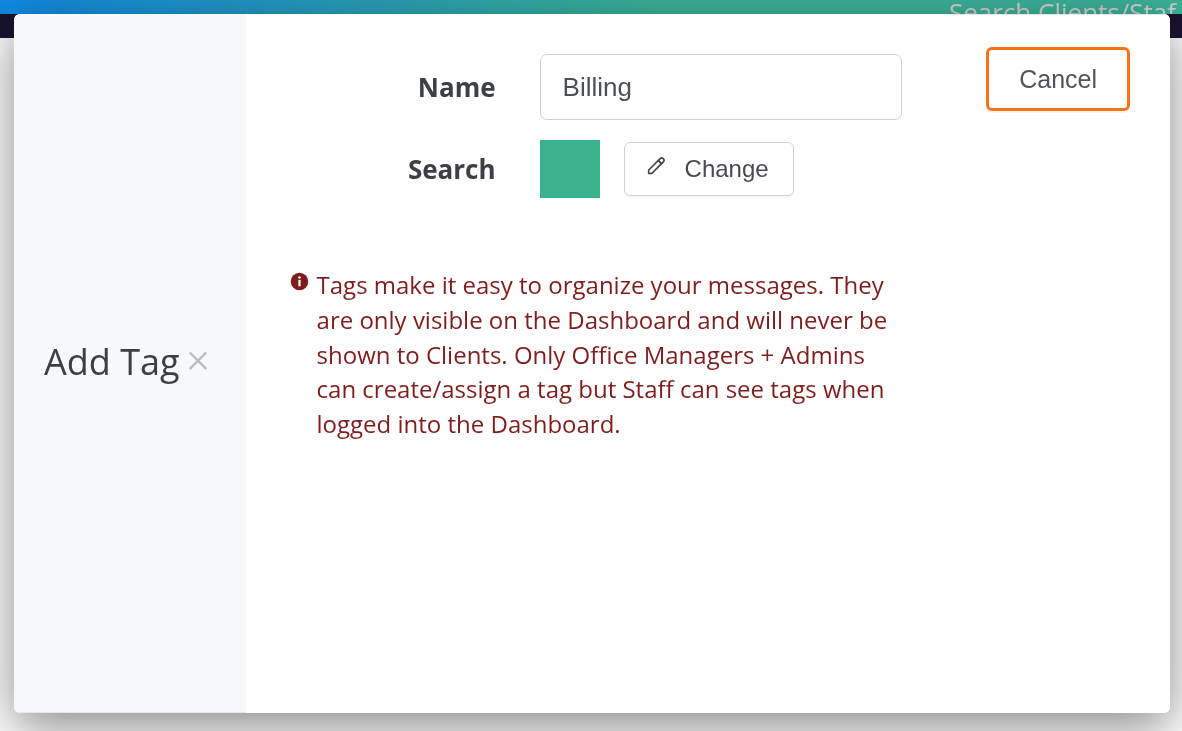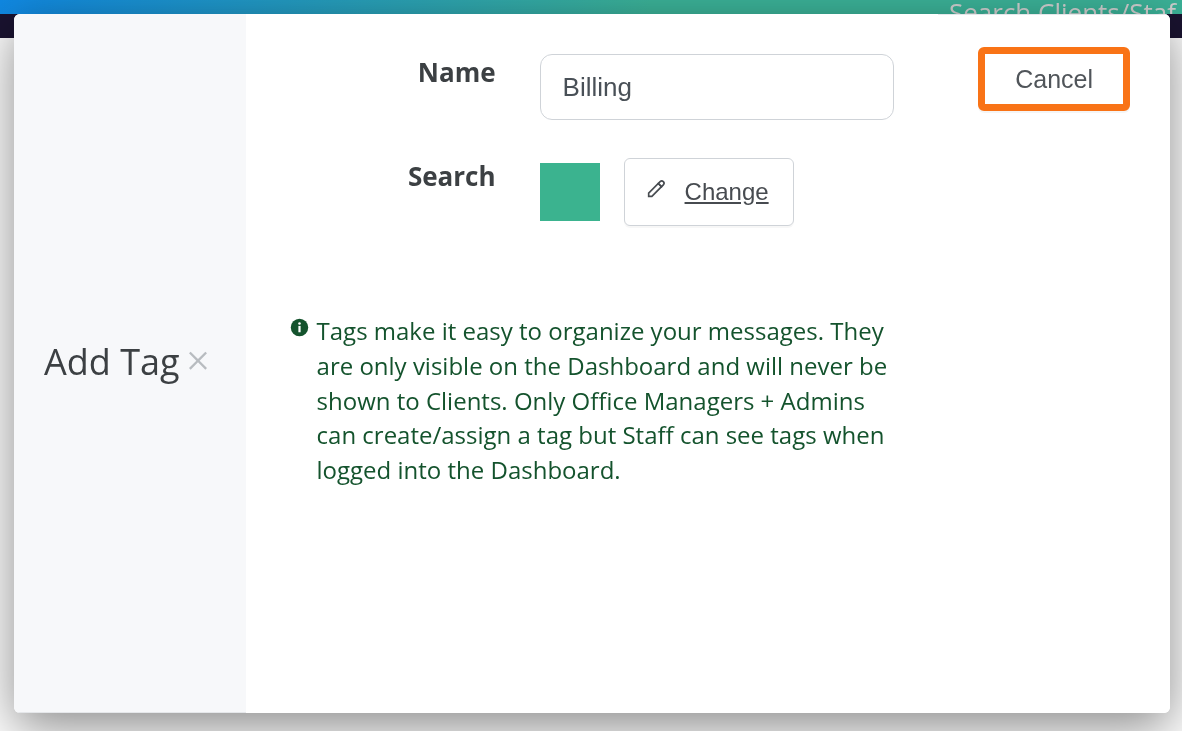--- a/index.html
+++ b/index.html
@@ -76,75 +76,75 @@
 
     .modal-body {
       flex: 1;
       padding: 40px 44px 24px 44px;
       display: flex;
       flex-direction: column;
     }
 
     .form-row {
       display: flex;
-      margin-bottom: 38px;
+      align-items: center;
+      margin-bottom: 20px;
     }
     .form-label {
       width: 250px;
       text-align: right;
       padding-right: 44px;
       font-size: 26px;
       font-weight: 700;
       color: #3c4043;
     }
     .form-control-wrap {
       flex: 1;
       display: flex;
       align-items: center;
       gap: 24px;
     }
     .text-input {
       width: 100%;
       height: 66px;
       border: 1px solid #cfd3d8;
-      border-radius: 12px;
+      border-radius: 7px;
       padding: 0 22px;
       font-size: 26px;
       color: #495057;
       outline: none;
       background: #fff;
     }
 
     .swatch {
       width: 60px;
       height: 58px;
       background: #3bb38f;
     }
     .change-btn {
-      height: 68px;
+      height: 54px;
       padding: 0 24px 0 20px;
       border: 1px solid #cfd3d8;
       background: #fff;
       border-radius: 6px;
       display: inline-flex;
       align-items: center;
       gap: 18px;
       font-size: 24px;
       color: #474b50;
       cursor: pointer;
       box-shadow: 0 2px 0 rgba(0,0,0,0.03);
-      text-decoration: underline;
     }
     .change-btn svg { width: 22px; height: 22px; }
 
     .info-block {
       margin-top: 50px;
       font-size: 24px;
       line-height: 1.45;
-      color: #14532d;
+      color: #7f1d1d;
       display: flex;
       gap: 8px;
     }
     .info-icon {
       flex: 0 0 auto;
       margin-top: 4px;
       width: 19px; height: 19px;
       display: inline-flex; align-items: center; justify-content: center;
     }
     .info-icon svg { width: 19px; height: 19px; }
@@ -161,21 +161,21 @@
       height: 64px;
       padding: 0 30px;
       border-radius: 6px;
       font-size: 25px;
       cursor: pointer;
       display: inline-flex;
       align-items: center;
       justify-content: center;
     }
     .btn-secondary {
-      border: 7px solid #f97316;
+      border: 3px solid #f97316;
       background: #fff;
       color: #50555a;
       box-shadow: 0 2px 0 rgba(0,0,0,0.04);
     }
     .btn-primary {
       border: 1px solid #1e88e5;
       background: #2196e6;
       color: #fff;
       box-shadow: 0 2px 0 rgba(0,0,0,0.06);
     }

